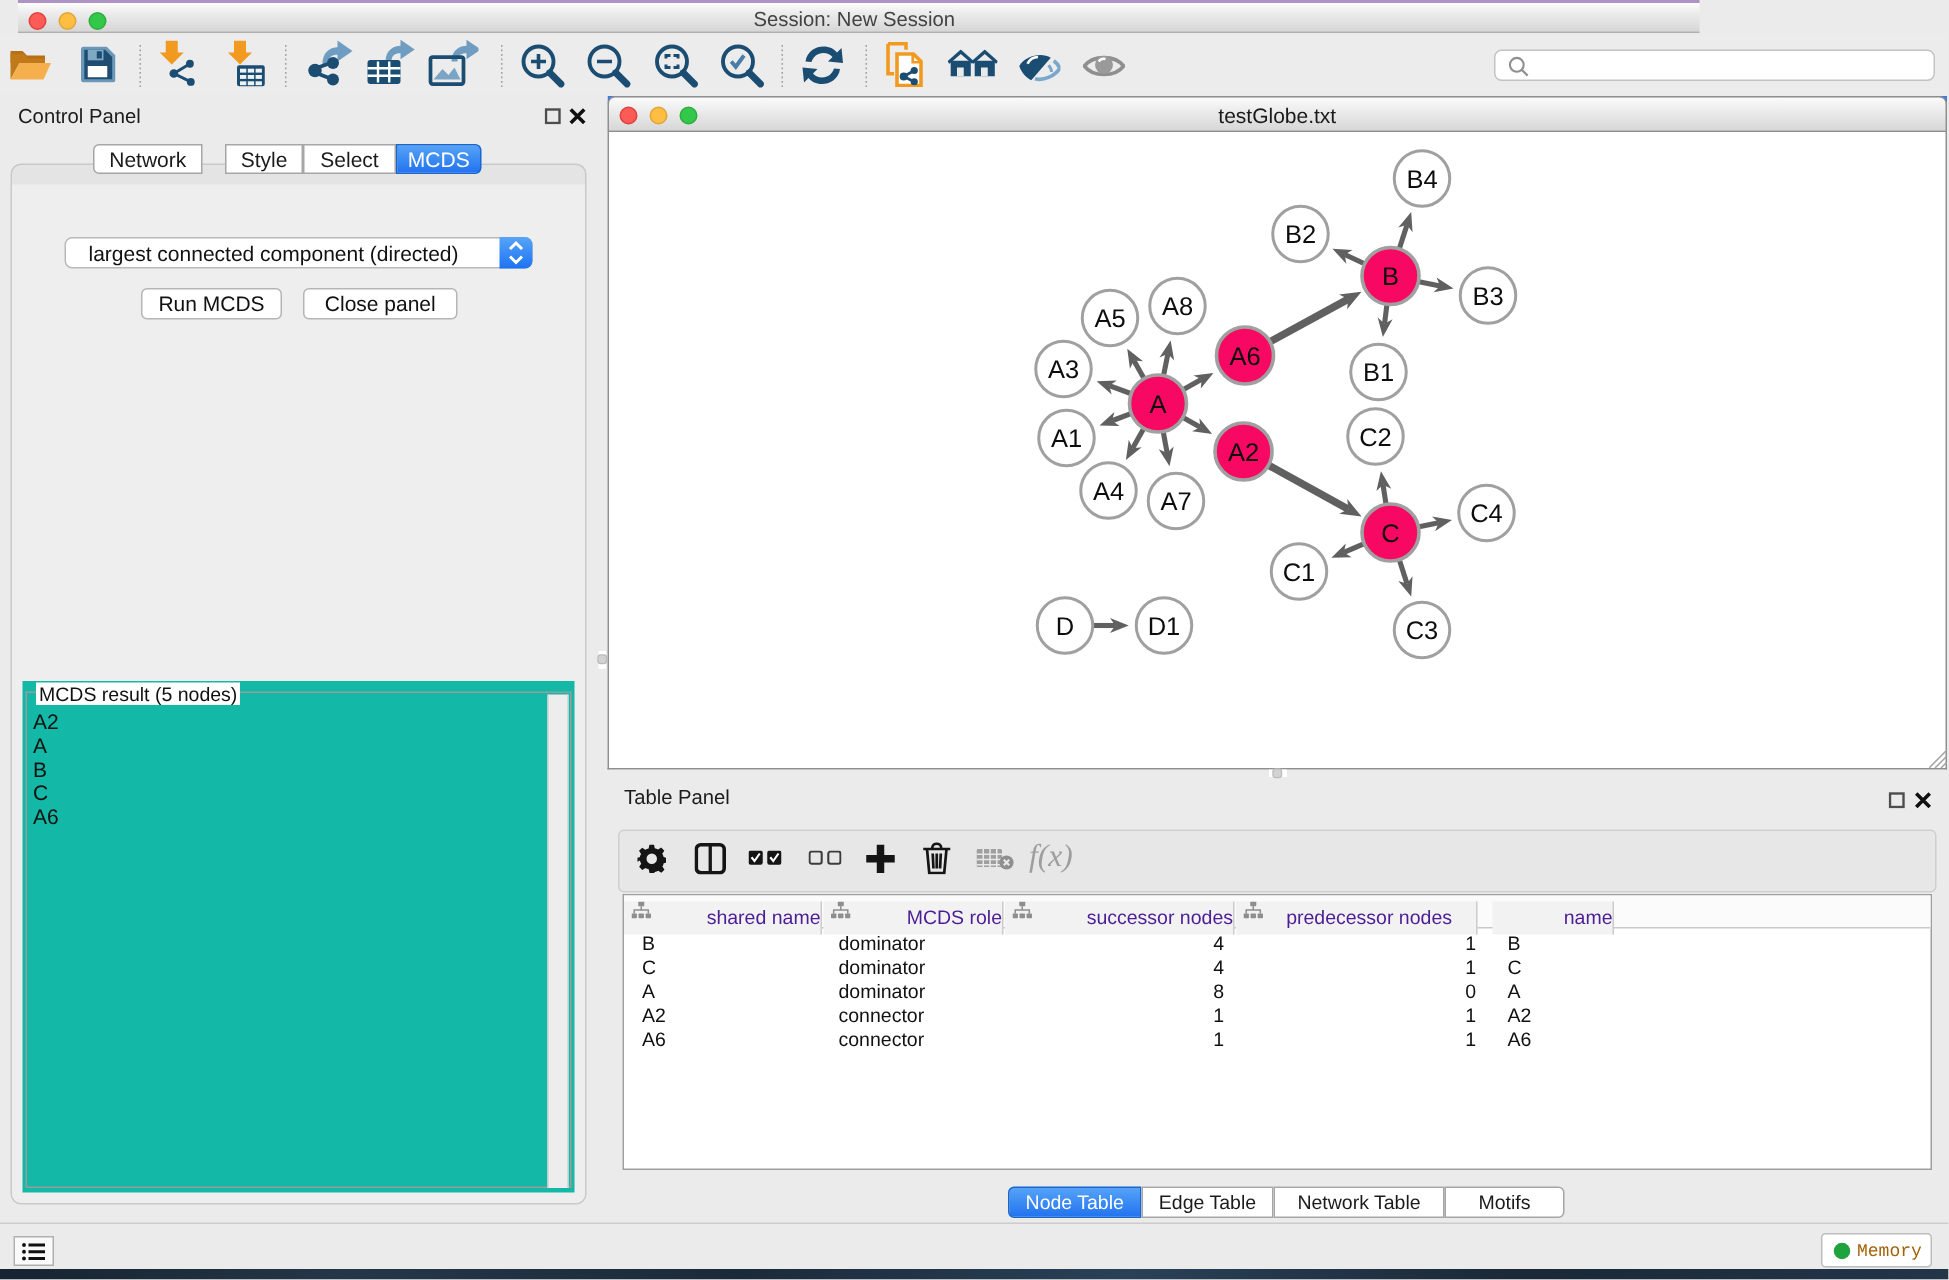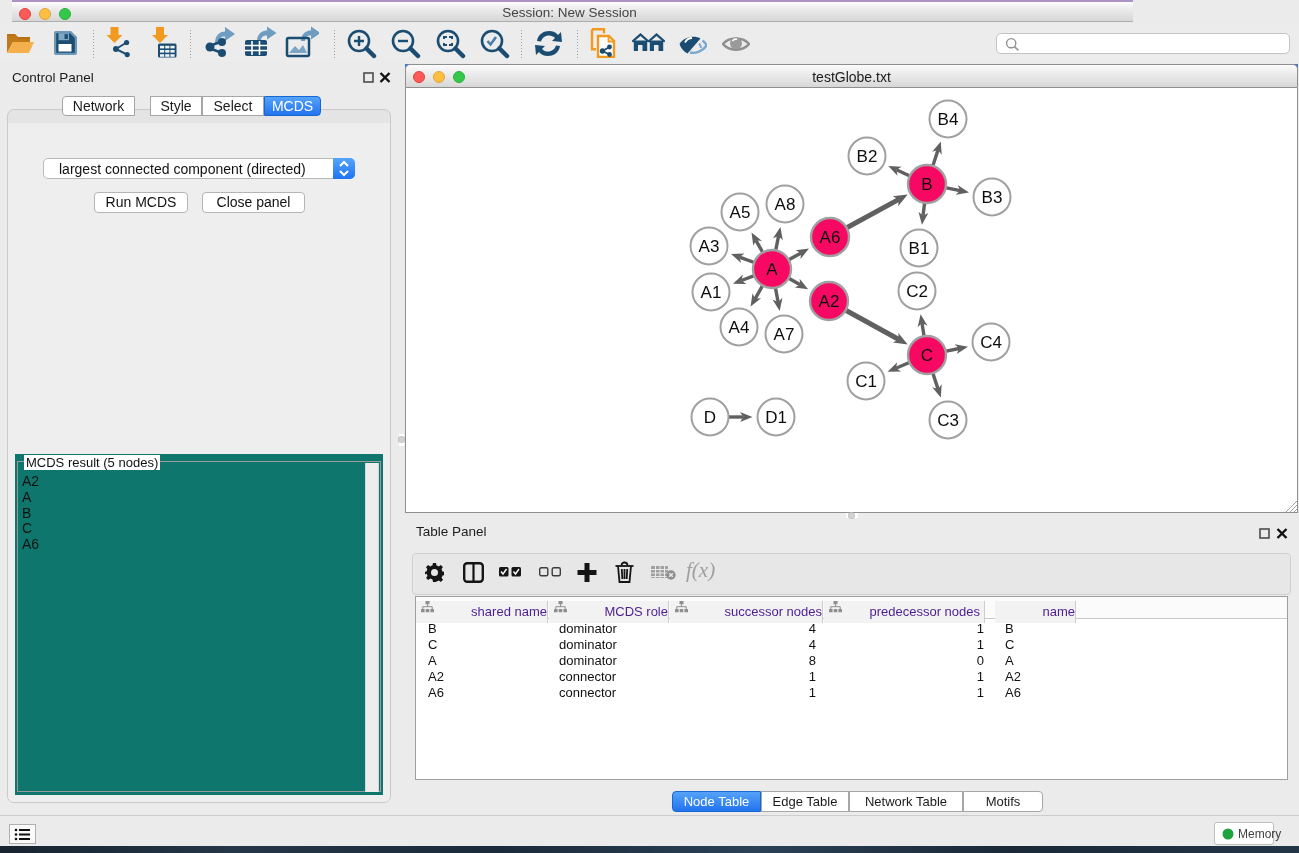--- a/index.html
+++ b/index.html
@@ -15,42 +15,42 @@
 .cp-title { position:absolute; left:12px; top:70px; font-size:13.5px; color:#1c1c1c; }
 .tab { position:absolute; top:96px; height:20px; background:#fff; border:1px solid #a6a6a6; margin-left:-1px; text-align:center; font-size:14px; line-height:19px; color:#1b1b1b; }
 .tab.sel { background:linear-gradient(#55a3f8,#2273ef); color:#fff; border-color:#1866d0; }
 .cp-outer { position:absolute; left:7px; top:109px; width:384px; height:694px; background:#e4e4e4; border:1px solid #c9c9c9; border-radius:7px; }
 .cp-inner { position:absolute; left:8px; top:123px; width:382px; height:679px; background:#eeeeee; border-radius:0 0 6px 6px; }
 .optlabel { position:absolute; left:0; top:136px; width:398px; text-align:center; font-size:14px; color:#111; }
 .dropdown { position:absolute; left:43px; top:158px; width:312px; height:21px; background:#fff; border:1px solid #b9b9b9; border-radius:5px; }
 .dropdown .txt { position:absolute; left:15px; top:2px; font-size:14px; color:#111; white-space:nowrap; }
 .dropdown .cap { position:absolute; right:-1px; top:-1px; width:22px; height:21px; background:linear-gradient(#56a5f9,#1d72f2); border-radius:0 5px 5px 0; }
 .btn { position:absolute; height:21px; background:#fff; border:1px solid #b5b5b5; border-radius:4px; text-align:center; font-size:14px; line-height:19px; color:#111; }
-.fieldwrap { position:absolute; left:15px; top:454px; width:368px; height:341px; background:#0f766e; }
+.fieldwrap { position:absolute; left:15px; top:454px; width:368px; height:341px; background:#14b8a6; }
 .fieldset { position:absolute; left:2px; top:7px; width:364px; height:331px; border:1px solid #9b9b9b; }
 .fieldset legend { position:absolute; top:-7px; left:6px; background:#fff; padding:0 2px; font-size:13px; color:#111; }
 .mcdslist { position:absolute; left:7px; top:20px; font-size:14px; color:#111; line-height:15.75px; }
 .mcds-sb { position:absolute; right:4px; top:9px; bottom:3px; width:14px; background:#ededee; border-left:1px solid #d8d8d8; border-right:1px solid #d8d8d8; }
 .netwin { position:absolute; left:405px; top:64px; width:893px; height:449px; }
 .net-tb { position:absolute; left:0; top:0; width:100%; height:24px; background:linear-gradient(#fbfbfb,#ececec 40%,#d7d7d7); border:1px solid #8f8f8f; border-radius:5px 5px 0 0; }
 .net-body { position:absolute; left:0; top:24px; width:100%; height:425px; background:#fff; border:1px solid #8f8f8f; border-top:none; }
 .net-tb .t { position:absolute; width:100%; text-align:center; top:3.5px; font-size:14px; color:#1a1a1a; }
 .tp-title { position:absolute; left:416px; top:524px; font-size:13.5px; color:#1c1c1c; }
 .tp-toolbar { position:absolute; left:412px; top:553px; width:879px; height:42px; background:#e7e7e7; border:1px solid #cfcfcf; border-radius:4px; }
 .fx { position:absolute; left:686px; top:558px; font-family:"Liberation Serif",serif; font-style:italic; font-size:21px; color:#9e9e9e; }
 .tbl { position:absolute; left:415px; top:596px; width:873px; height:184px; background:#fff; border:1px solid #9f9f9f; }
 .thead { position:absolute; left:0; top:0; width:871px; height:22px; background:#fbfbfb; border-bottom:1px solid #c9c9c9; }
 .thcell { position:absolute; top:4px; height:22px; background:#f2f2f2; border-right:1px solid #cccccc; text-align:right; font-size:13px; line-height:21px; color:#4c1d95; }
 .trow { position:absolute; left:0; width:871px; height:16px; font-size:13px; color:#111; }
 .trow span { position:absolute; top:0; line-height:16px; }
 .btab { position:absolute; top:791px; height:21px; background:#fff; border:1px solid #a6a6a6; margin-left:-1px; text-align:center; font-size:13px; line-height:20px; color:#1b1b1b; }
 .btab.sel { background:linear-gradient(#55a3f8,#2273ef); color:#fff; border-color:#1866d0; }
 .statussep { position:absolute; left:0; top:815px; width:1299px; height:1px; background:#cccccc; }
 .desktop { position:absolute; left:0; top:846px; width:1299px; height:7px; overflow:hidden; background:linear-gradient(90deg,#17232f,#243748 18%,#1a2a3a 38%,#2a4156 58%,#1a2837 78%,#223648); }
-.memchip { position:absolute; left:1214px; top:822px; width:60px; height:23px; background:#fff; border:1px solid #bdbdbd; border-radius:3px; font-size:12px; color:#404040; }
+.memchip { position:absolute; left:1214px; top:822px; width:74px; height:23px; background:#fff; border:1px solid #bdbdbd; border-radius:3px; font-size:12px; color:#a16207;font-family:Liberation Mono, monospace; }
 .listbtn { position:absolute; left:9px; top:824px; width:27px; height:20px; background:#fafafa; border:1px solid #b0b0b0; }
 </style></head><body>
 <div class="app">
   <div class="titlebar">
     <div class="tl" style="left:7px;background:#fc5b57;border:1px solid #e2403c"></div>
     <div class="tl" style="left:27px;background:#fdbe41;border:1px solid #e0a63a"></div>
     <div class="tl" style="left:47px;background:#34c84a;border:1px solid #2dad3f"></div>
     <div class="t">Session: New Session</div>
   </div>
   <div class="toolbar">
@@ -383,21 +383,21 @@
       </g>
       <circle cx="20" cy="9" r="4.7" fill="#8f8f8f"></circle>
       <path d="M18.2 7.2 l3.6 3.6 M21.8 7.2 l-3.6 3.6" stroke="#e9e9e9" stroke-width="1.4"></path>
     </svg>
   <div class="fx">f(x)</div>
   <div class="tbl">
     <div class="thead">
         <div class="thcell" style="left:0px;width:132px;padding-left:12px">shared name</div>
         <div class="thcell" style="left:133px;width:120px;padding-left:4px">MCDS role</div>
         <div class="thcell" style="left:254px;width:153px;padding-left:6px">successor nodes</div>
-        <div class="thcell" style="left:408px;width:161px;padding-right:4px">predecessor nodes</div>
+        <div class="thcell" style="left:408px;width:161px;padding-right:16px">predecessor nodes</div>
         <div class="thcell" style="left:579px;width:81px;">name</div>
       </div>
     <div class="abs" style="left:0;top:24px;width:871px;height:160px">
         <div class="trow" style="top:0px">
           <span style="left:12px">B</span>
           <span style="left:143px">dominator</span>
           <span style="left:254px;width:146px;text-align:right">4</span>
           <span style="left:408px;width:160px;text-align:right">1</span>
           <span style="left:589px">B</span>
         </div>

